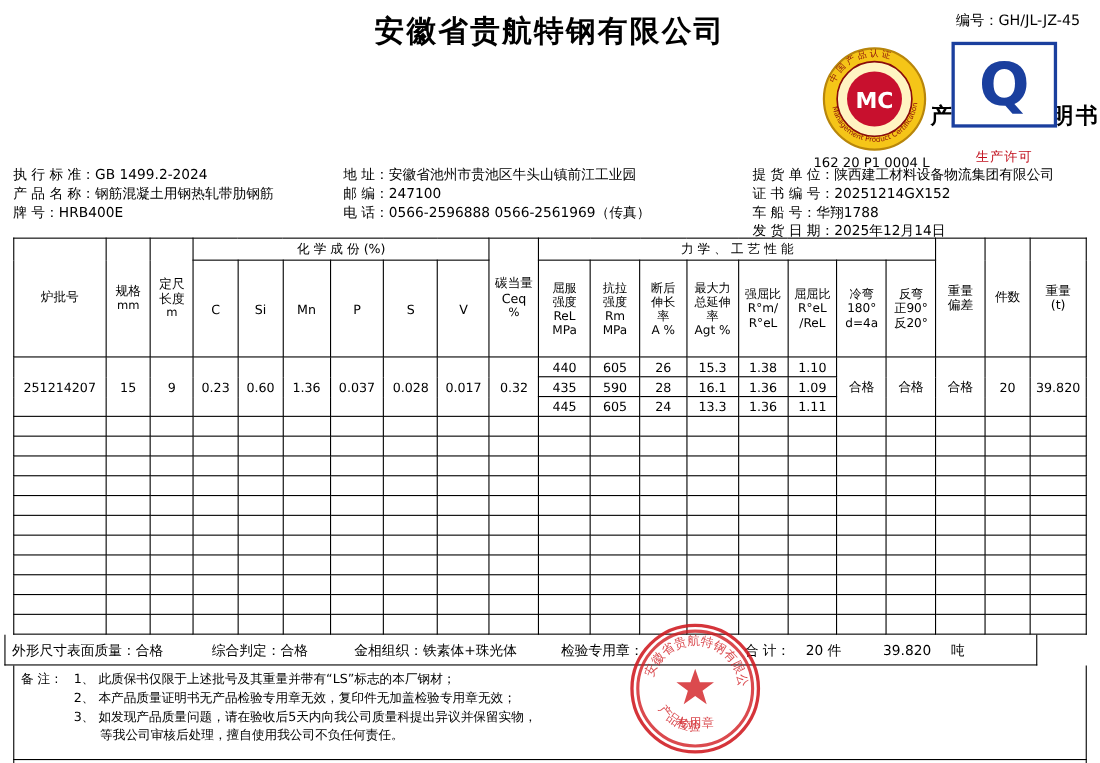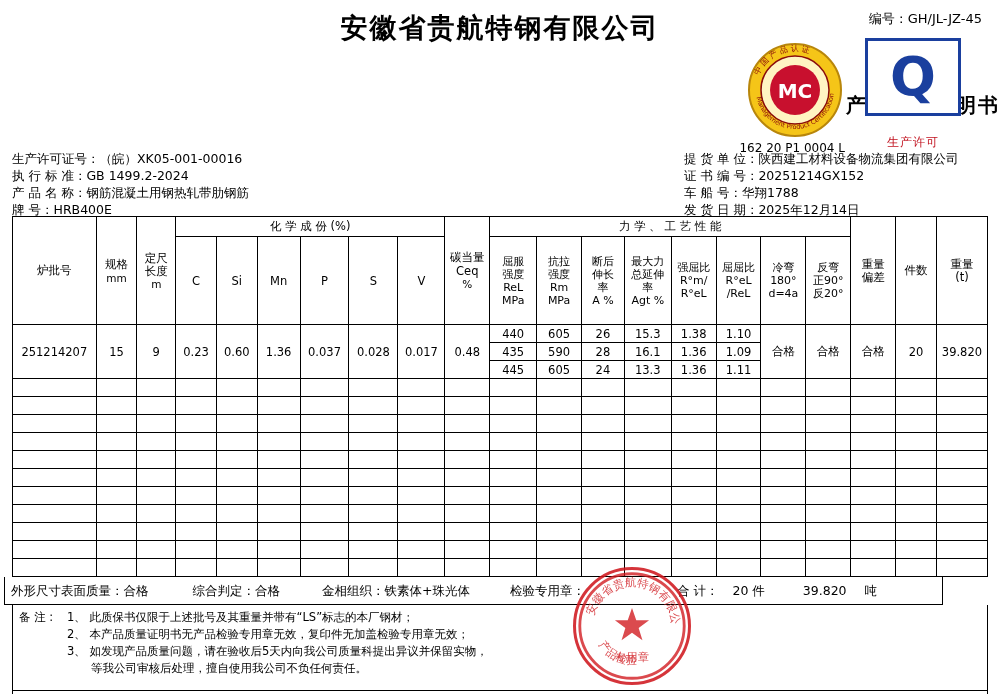--- a/index.html
+++ b/index.html
@@ -152,33 +152,41 @@
       </div>
       <div class="seal-q-label">生产许可</div>
     </div>
 
     <div style="position:absolute; right:155px; top:141px; font-size:12px;">162 20 P1 0004 L</div>
   </div>
 
   <div class="info">
     <div class="info-col c1">
       <div class="info-row">
-        <span>生产许可证号：</span><span>（皖）XK05-001-00016</span>
-      </div>
-      <div class="info-row">
         <span>执 行 标 准：</span><span>GB 1499.2-2024</span>
       </div>
       <div class="info-row">
         <span>产 品 名 称：</span><span>钢筋混凝土用钢热轧带肋钢筋</span>
       </div>
       <div class="info-row">
         <span>牌      号：</span><span>HRB400E</span>
       </div>
     </div>
 
+    <div class="info-col c2">
+      <div class="info-row">
+        <span>地      址：</span><span>安徽省池州市贵池区牛头山镇前江工业园</span>
+      </div>
+      <div class="info-row">
+        <span>邮      编：</span><span>247100</span>
+      </div>
+      <div class="info-row">
+        <span>电      话：</span><span>0566-2596888   0566-2561969（传真）</span>
+      </div>
+    </div>
 
     <div class="info-col c3">
       <div class="info-row">
         <span>提 货 单 位：</span><span>陕西建工材料设备物流集团有限公司</span>
       </div>
       <div class="info-row">
         <span>证 书 编 号：</span><span>20251214GX152</span>
       </div>
       <div class="info-row">
         <span>车 船 号：</span><span>华翔1788</span>
@@ -278,21 +286,21 @@
     <tr class="datarow">
       <td rowspan="3">251214207</td>
       <td rowspan="3">15</td>
       <td rowspan="3">9</td>
       <td rowspan="3">0.23</td>
       <td rowspan="3">0.60</td>
       <td rowspan="3">1.36</td>
       <td rowspan="3">0.037</td>
       <td rowspan="3">0.028</td>
       <td rowspan="3">0.017</td>
-      <td rowspan="3">0.48</td>
+      <td rowspan="3">0.32</td>
       <td>440</td>
       <td>605</td>
       <td>26</td>
       <td>15.3</td>
       <td>1.38</td>
       <td>1.10</td>
       <td rowspan="3">合格</td>
       <td rowspan="3">合格</td>
       <td rowspan="3">合格</td>
       <td rowspan="3">20</td>

